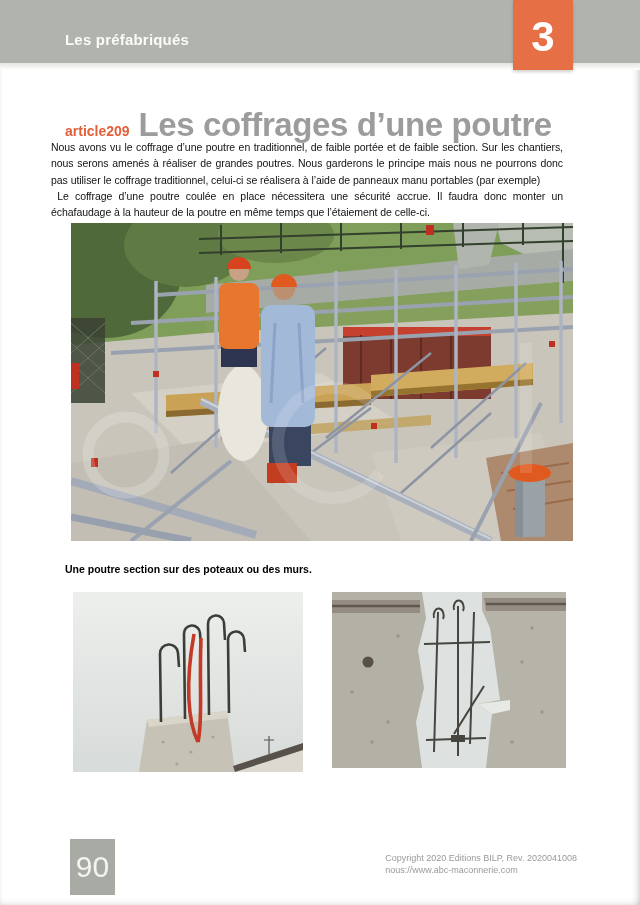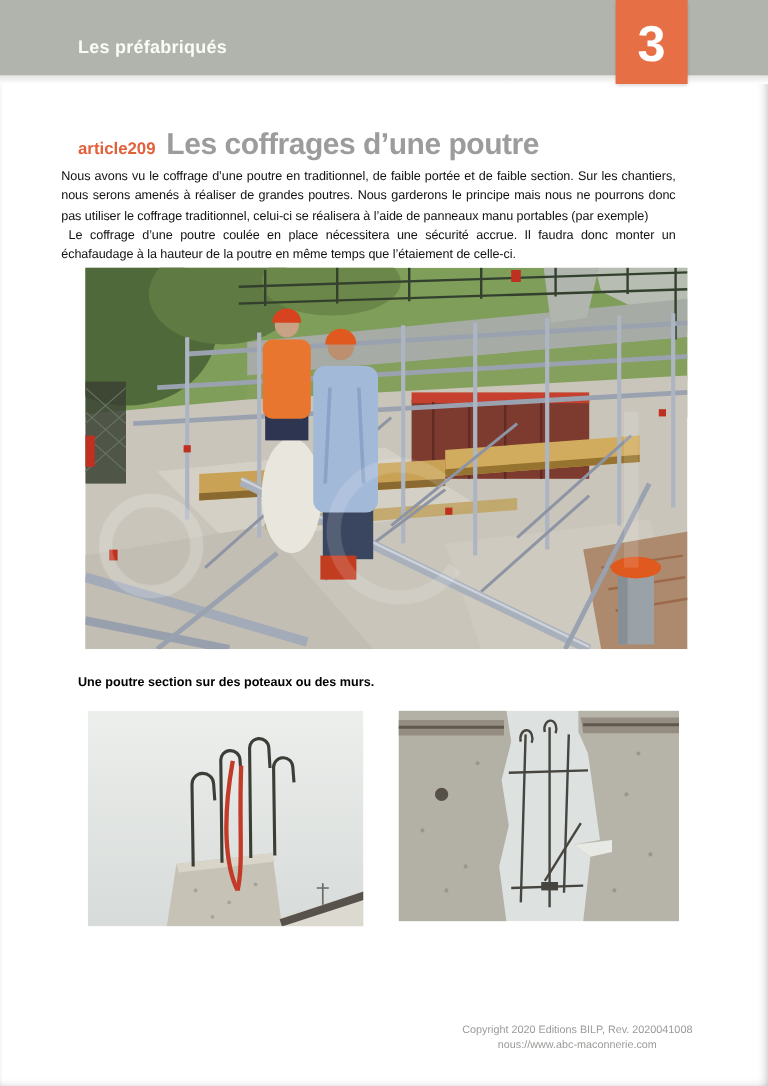--- a/index.html
+++ b/index.html
@@ -27,21 +27,21 @@
     background:#e76f45; display:flex; align-items:center; justify-content:center;
     box-shadow:0 2px 3px rgba(0,0,0,.18);
   }
   .chapter-box span{ color:#ffffff; font-size:42px; font-weight:bold; line-height:1; margin-top:4px;}
   
   .title-row{
     position:absolute; top:106px; left:65px; width:512px;
     display:flex; align-items:baseline; gap:9px;
   }
   .article-id{ color:#e2603a; font-size:14px; font-weight:bold; }
-  .article-title{ color:#9c9c9c; font-size:25px; font-weight:bold; letter-spacing:-.4px; white-space:nowrap;}
+  .article-title{ color:#9c9c9c; font-size:33px; font-weight:bold; letter-spacing:-.4px; white-space:nowrap;}
   
   .body-text{
     position:absolute; top:139px; left:51px; width:512px;
     color:#111111; font-size:10.5px; line-height:16.3px; text-align:justify;
     letter-spacing:-.05px;
   }
   .body-text p{margin:0;}
   
   .photo{ position:absolute; overflow:hidden; }
   .photo svg{ display:block; }
@@ -53,21 +53,21 @@
     position:absolute; top:563px; left:65px;
     color:#000000; font-size:10.5px; font-weight:bold;
   }
   
   .page-number-box{
     position:absolute; left:70px; top:839px; width:45px; height:56px;
     background:#a8aba3; display:flex; align-items:center; justify-content:center;
   }
   .page-number-box span{ color:#f4f4f1; font-size:30px; line-height:1; }
   .copyright{
-    position:absolute; right:63px; top:852px; text-align:center;
+    position:absolute; right:63px; top:852px; text-align:left;
     color:#9a9a98; font-size:9px; line-height:12px;
   }
   .copyright .url{ color:#9a9a98; text-decoration:none; }
 </style>
 </head>
 <body>
 
 <div class="page">
 
   <div class="header-band"></div>
@@ -307,18 +307,21 @@
         <g fill="#9a968b">
             <circle cx="190" cy="70" r="1.7"></circle>
             <circle cx="210" cy="120" r="1.7"></circle>
             <circle cx="180" cy="150" r="1.7"></circle>
             <circle cx="200" cy="36" r="1.7"></circle>
           </g>
       </g>
     </svg>
   </div>
 
+  <div class="page-number-box">
+    <span>90</span>
+  </div>
   <div class="copyright">
     <div>Copyright 2020 Editions BILP, Rev. 2020041008</div>
     <a class="url" href="#">nous://www.abc-maconnerie.com</a>
   </div>
 
 </div>
 
 </body></html>

